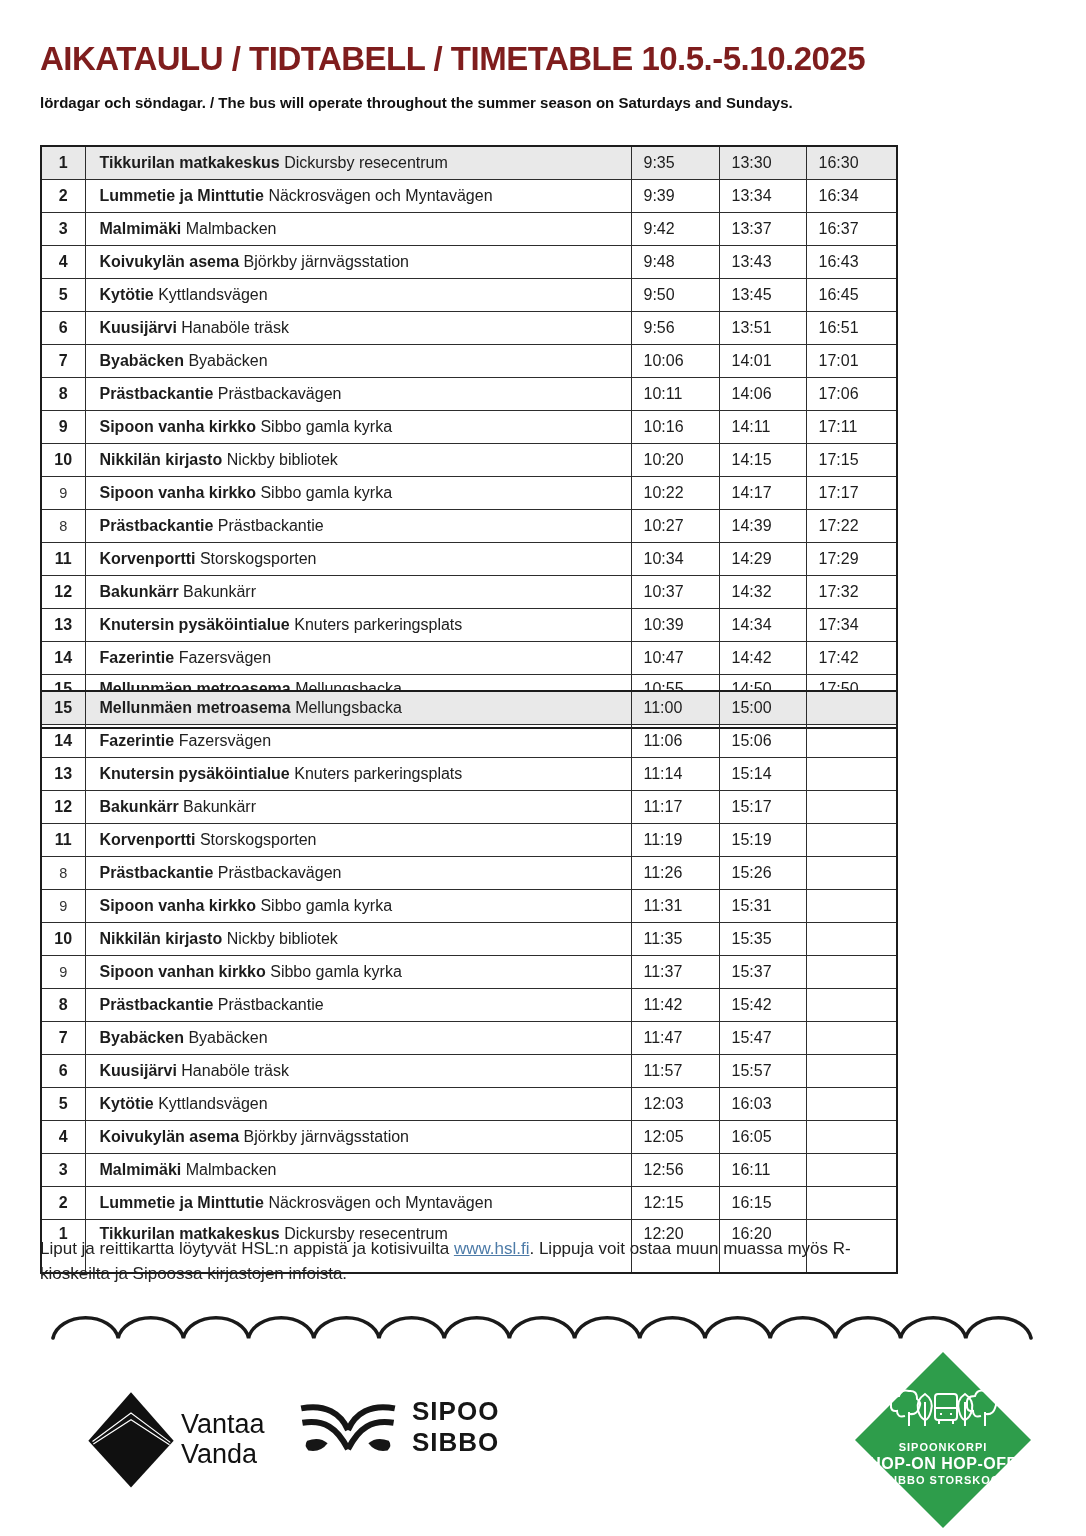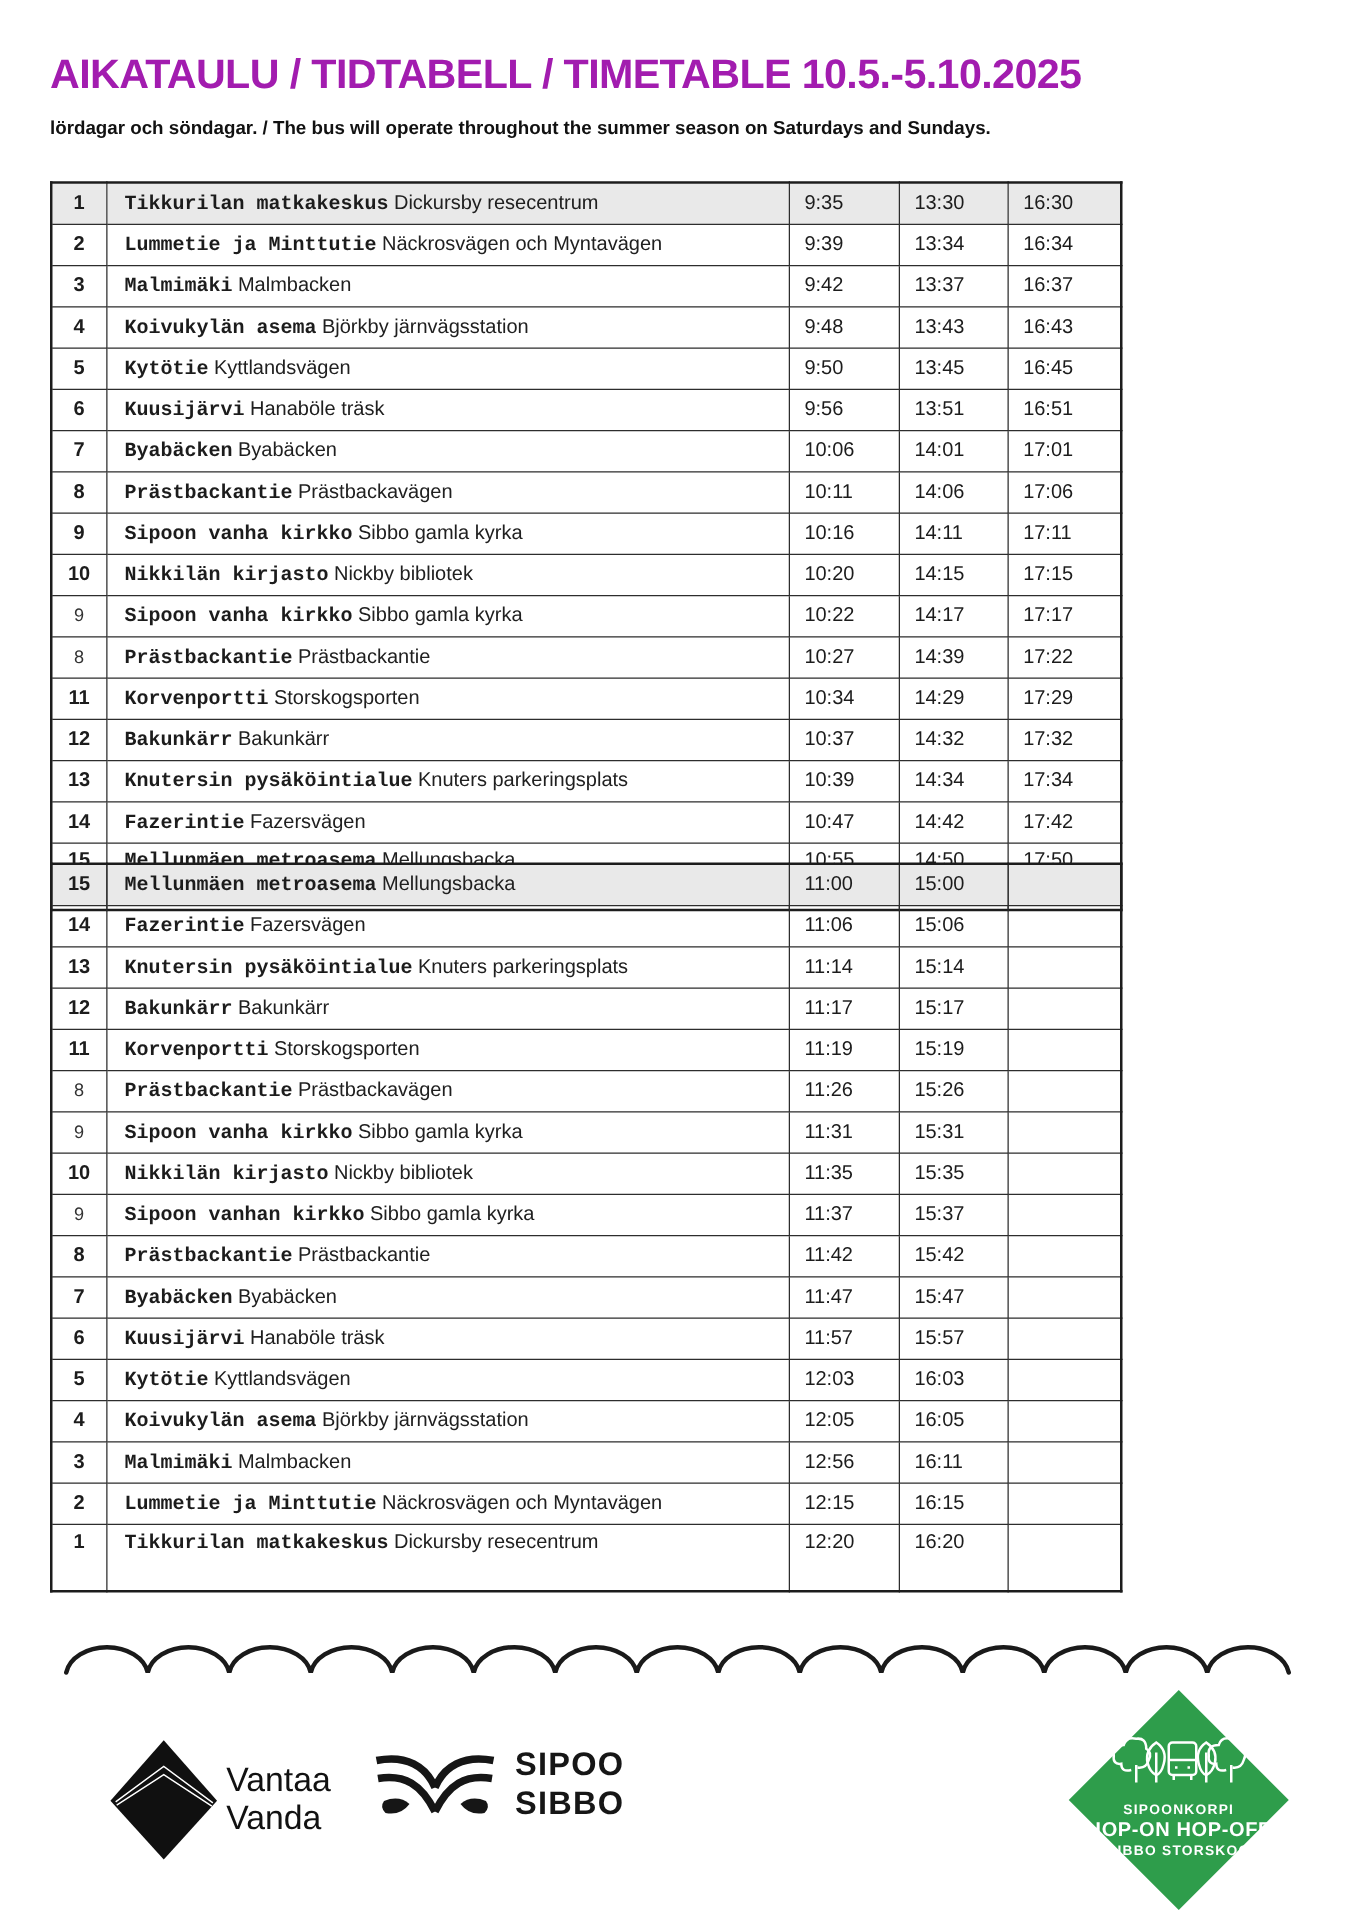--- a/index.html
+++ b/index.html
@@ -2,21 +2,21 @@
 <html><head>
 <meta charset="utf-8">
 <style>
   html,body { margin:0; padding:0; background:#ffffff; }
   .page {
     position:relative; width:1086px; height:1536px; background:#ffffff;
     font-family:"Liberation Sans", sans-serif; color:#1a1a1a; overflow:hidden;
   }
   .title {
     position:absolute; left:40px; top:40px; width:1010px;
-    font-size:33px; font-weight:800; letter-spacing:-0.5px; color:#a21caf;
+    font-size:33px; font-weight:800; letter-spacing:-0.5px; color:#7f1d1d;
     white-space:nowrap;
   }
   .subtitle {
     position:absolute; left:40px; top:92px; width:860px;
     font-size:15px; font-weight:700; line-height:21px; color:#111;
   }
   .timetable {
     position:absolute; left:40px; width:856px;
     border-collapse:collapse; table-layout:fixed;
     border:2.5px solid #1c1c1c;
@@ -25,21 +25,21 @@
   .timetable.t2 { top:690px; }
   .timetable td {
     border:1.6px solid #2d2d2d; height:30px; vertical-align:middle;
     font-size:16px; color:#1c1c1c; overflow:hidden; white-space:nowrap;
   }
   .timetable tr.shaded td { background:#e9e9e9; }
   .timetable tr.last td { height:46px; vertical-align:top; padding-top:5px; }
   td.col-num { text-align:center; font-weight:700; }
   td.col-num.light { font-weight:400; font-size:14.5px; color:#333; }
   td.col-stop { padding-left:14px; }
-  td.col-stop .fi { font-weight:700;font-family:Liberation Mono, monospace; }
+  td.col-stop .fi { font-weight:700; }
   td.col-stop .sv { font-weight:400; color:#202020;text-align:right; }
   td.col-time { padding-left:12px; }
   .footer-note {
     position:absolute; left:40px; top:1236px; width:855px;
     font-size:17px; line-height:25px; color:#222; font-weight:400;
   }
   .footer-note a { color:#4d7ba8; text-decoration:underline; cursor:pointer; }
   .scallop { position:absolute; left:45px; top:1310px; }
   .vantaa-logo { position:absolute; left:85px; top:1383px; display:flex; align-items:center; }
   .vantaa-text { margin-left:4px; font-size:27px; line-height:30px; font-weight:400; color:#111; }
@@ -314,20 +314,21 @@
         <tr class="last">
           <td class="col-num">1</td>
           <td class="col-stop"><span class="fi">Tikkurilan matkakeskus</span><span class="sv"> Dickursby resecentrum</span></td>
           <td class="col-time">12:20</td>
           <td class="col-time">16:20</td>
           <td class="col-time"></td>
         </tr>
       </tbody>
   </table>
 
+  <div class="footer-note"><span>Liput ja reittikartta löytyvät HSL:n appistä ja kotisivuilta </span><a>www.hsl.fi</a><span>. Lippuja voit ostaa muun muassa myös R-kioskeilta ja Sipoossa kirjastojen infoista.</span></div>
 
   <svg class="scallop" width="995" height="34" viewBox="0 0 995 34">
     <path d="M8 28 a33 24 0 0 1 65.2 0 a33 24 0 0 1 65.2 0 a33 24 0 0 1 65.2 0 a33 24 0 0 1 65.2 0 a33 24 0 0 1 65.2 0 a33 24 0 0 1 65.2 0 a33 24 0 0 1 65.2 0 a33 24 0 0 1 65.2 0 a33 24 0 0 1 65.2 0 a33 24 0 0 1 65.2 0 a33 24 0 0 1 65.2 0 a33 24 0 0 1 65.2 0 a33 24 0 0 1 65.2 0 a33 24 0 0 1 65.2 0 a33 24 0 0 1 65.2 0" fill="none" stroke="#1a1a1a" stroke-width="3.6" stroke-linecap="round"></path>
   </svg>
 
   <div class="vantaa-logo">
     <svg width="92" height="112" viewBox="0 0 110 120">
       <polygon points="55,4 106,62 55,118 4,62" fill="#101010"></polygon>
       <polyline points="9,63 55,29 102,64" fill="none" stroke="#ffffff" stroke-width="1.4"></polyline>
       <polyline points="10,66 55,37 101,67" fill="none" stroke="#ffffff" stroke-width="1.4"></polyline>

